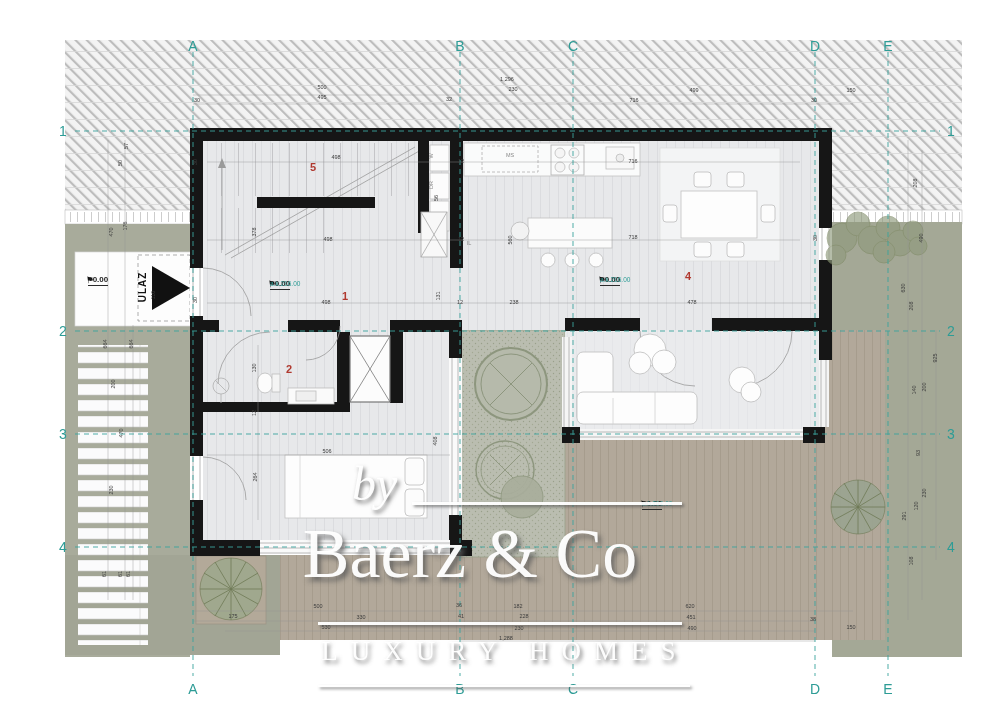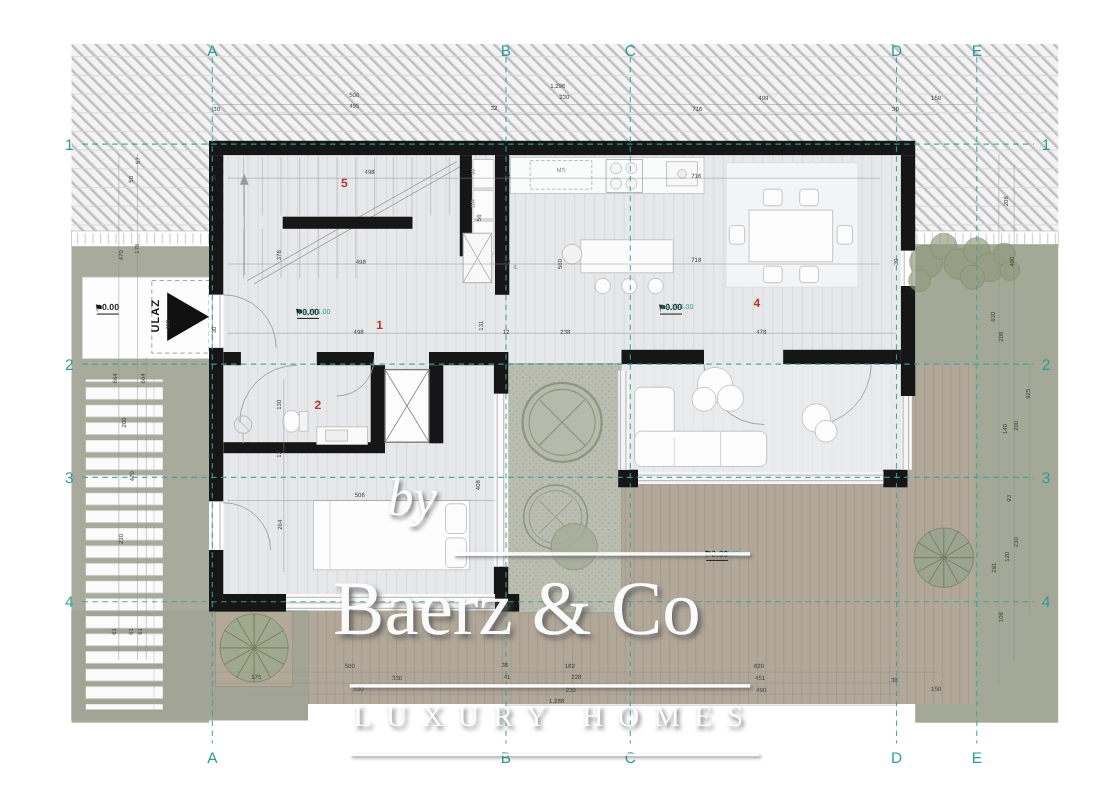--- a/index.html
+++ b/index.html
@@ -17,21 +17,21 @@
   .elev{display:flex;align-items:flex-start;}
   .elev .flag{font-size:9px;color:#111;line-height:1;transform:rotate(-8deg);}
   .elev .txt{display:flex;flex-direction:column;margin-left:2px;}
   .elev .val{font-size:8px;font-weight:bold;color:#1c1c1c;border-bottom:1px solid #2a2a2a;line-height:1.1;}
   .elev .sub{font-size:6.5px;color:#2d9c96;line-height:1.2;}
   .ulaz{transform:translate(-50%,-50%) rotate(-90deg);font-size:10px;font-weight:bold;
         letter-spacing:1px;color:#111;}
   
   #watermark{position:absolute;left:0;top:0;width:100%;height:100%;z-index:30;pointer-events:none;
              font-family:"Liberation Serif", serif;color:rgba(255,255,255,0.96);}
-  .wm-by{position:absolute;left:352px;top:425px;font-size:48px;font-style:italic;
+  .wm-by{position:absolute;left:352px;top:456px;font-size:48px;font-style:italic;
          text-shadow:2px 3px 4px rgba(90,90,90,0.85);text-align:right;}
   .wm-brand{position:absolute;left:0;top:514px;width:940px;text-align:center;font-size:70px;
             text-shadow:3px 4px 5px rgba(90,90,90,0.85);}
   .wm-tagline{position:absolute;left:0;top:636px;width:1010px;text-align:center;font-size:27px;
               letter-spacing:13px;text-shadow:2px 3px 4px rgba(90,90,90,0.85);}
   .wm-line{position:absolute;height:3px;background:rgba(255,255,255,0.95);
            box-shadow:2px 2px 3px rgba(90,90,90,0.7);}
   .wm-line1{left:412px;top:502px;width:270px;}
   .wm-line2{left:318px;top:622px;width:364px;}
   .wm-line3{left:318px;top:685px;width:372px;height:2px;}

